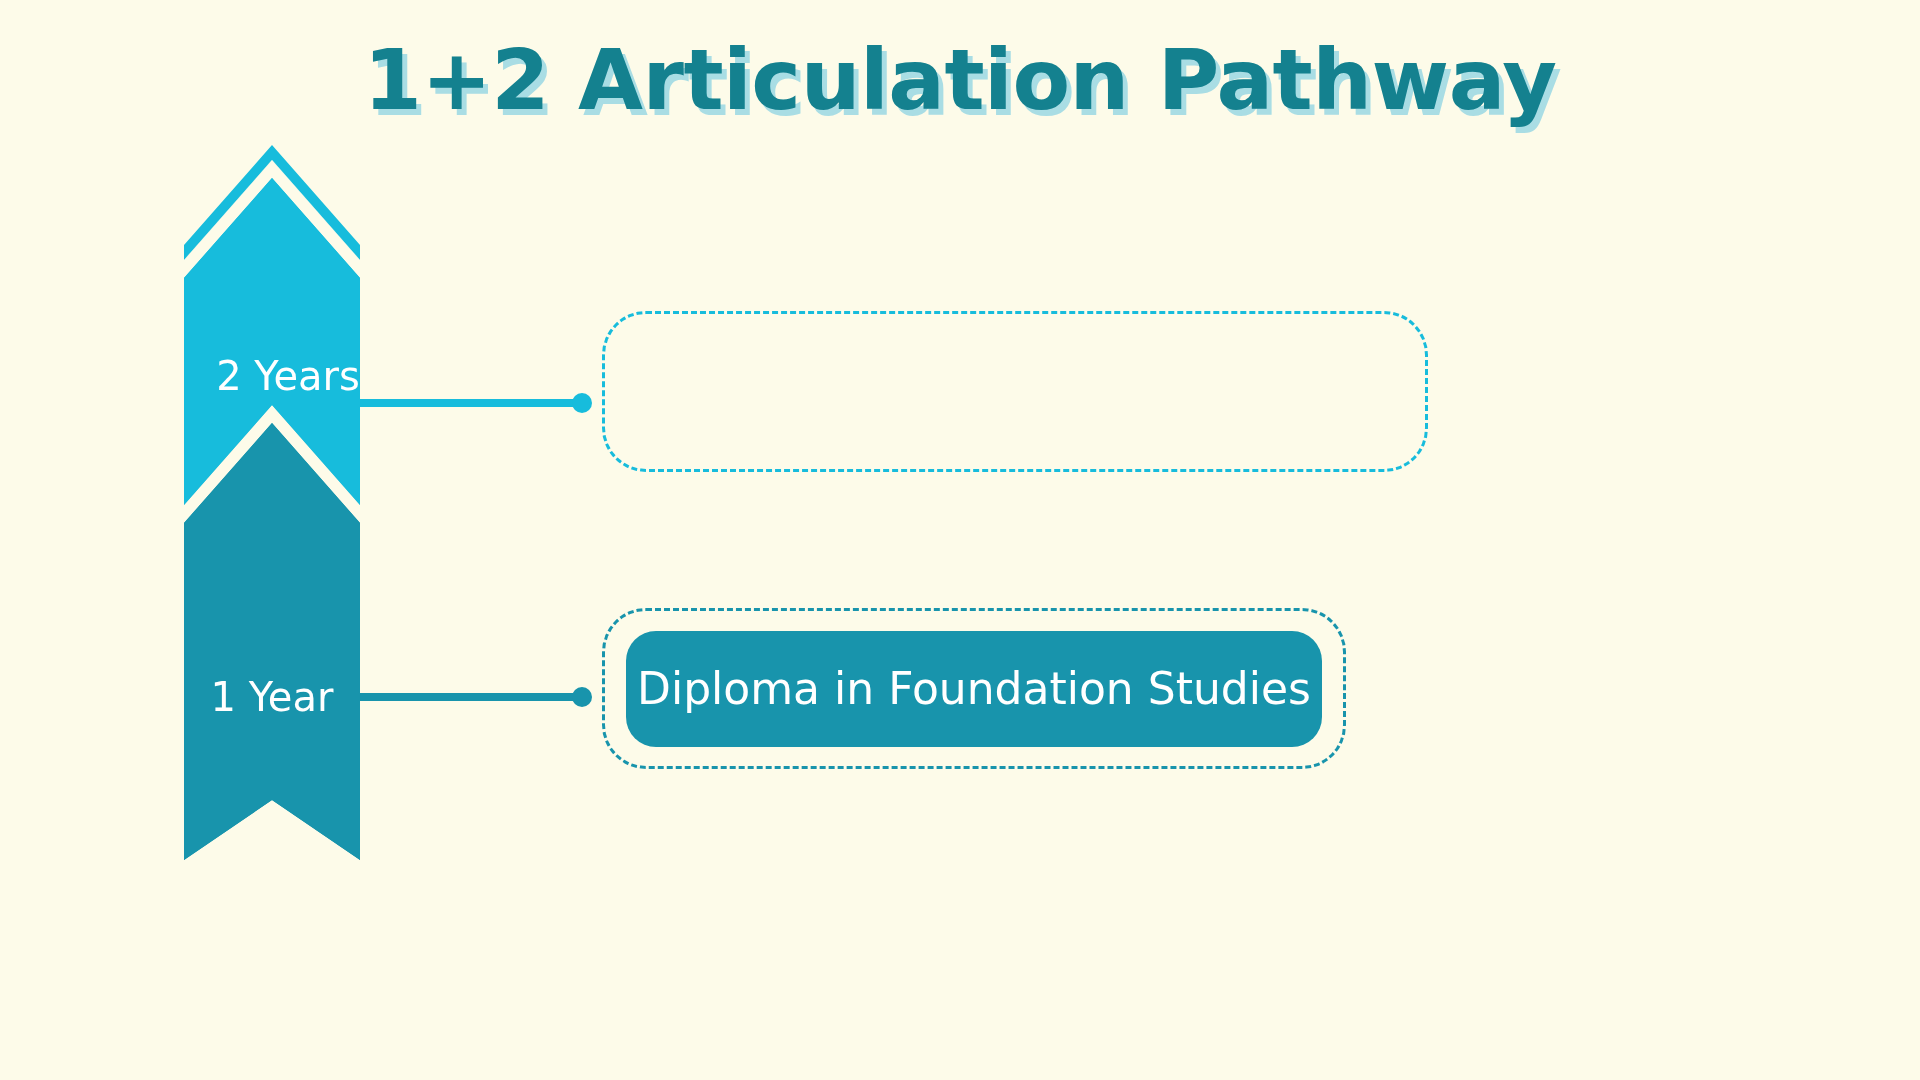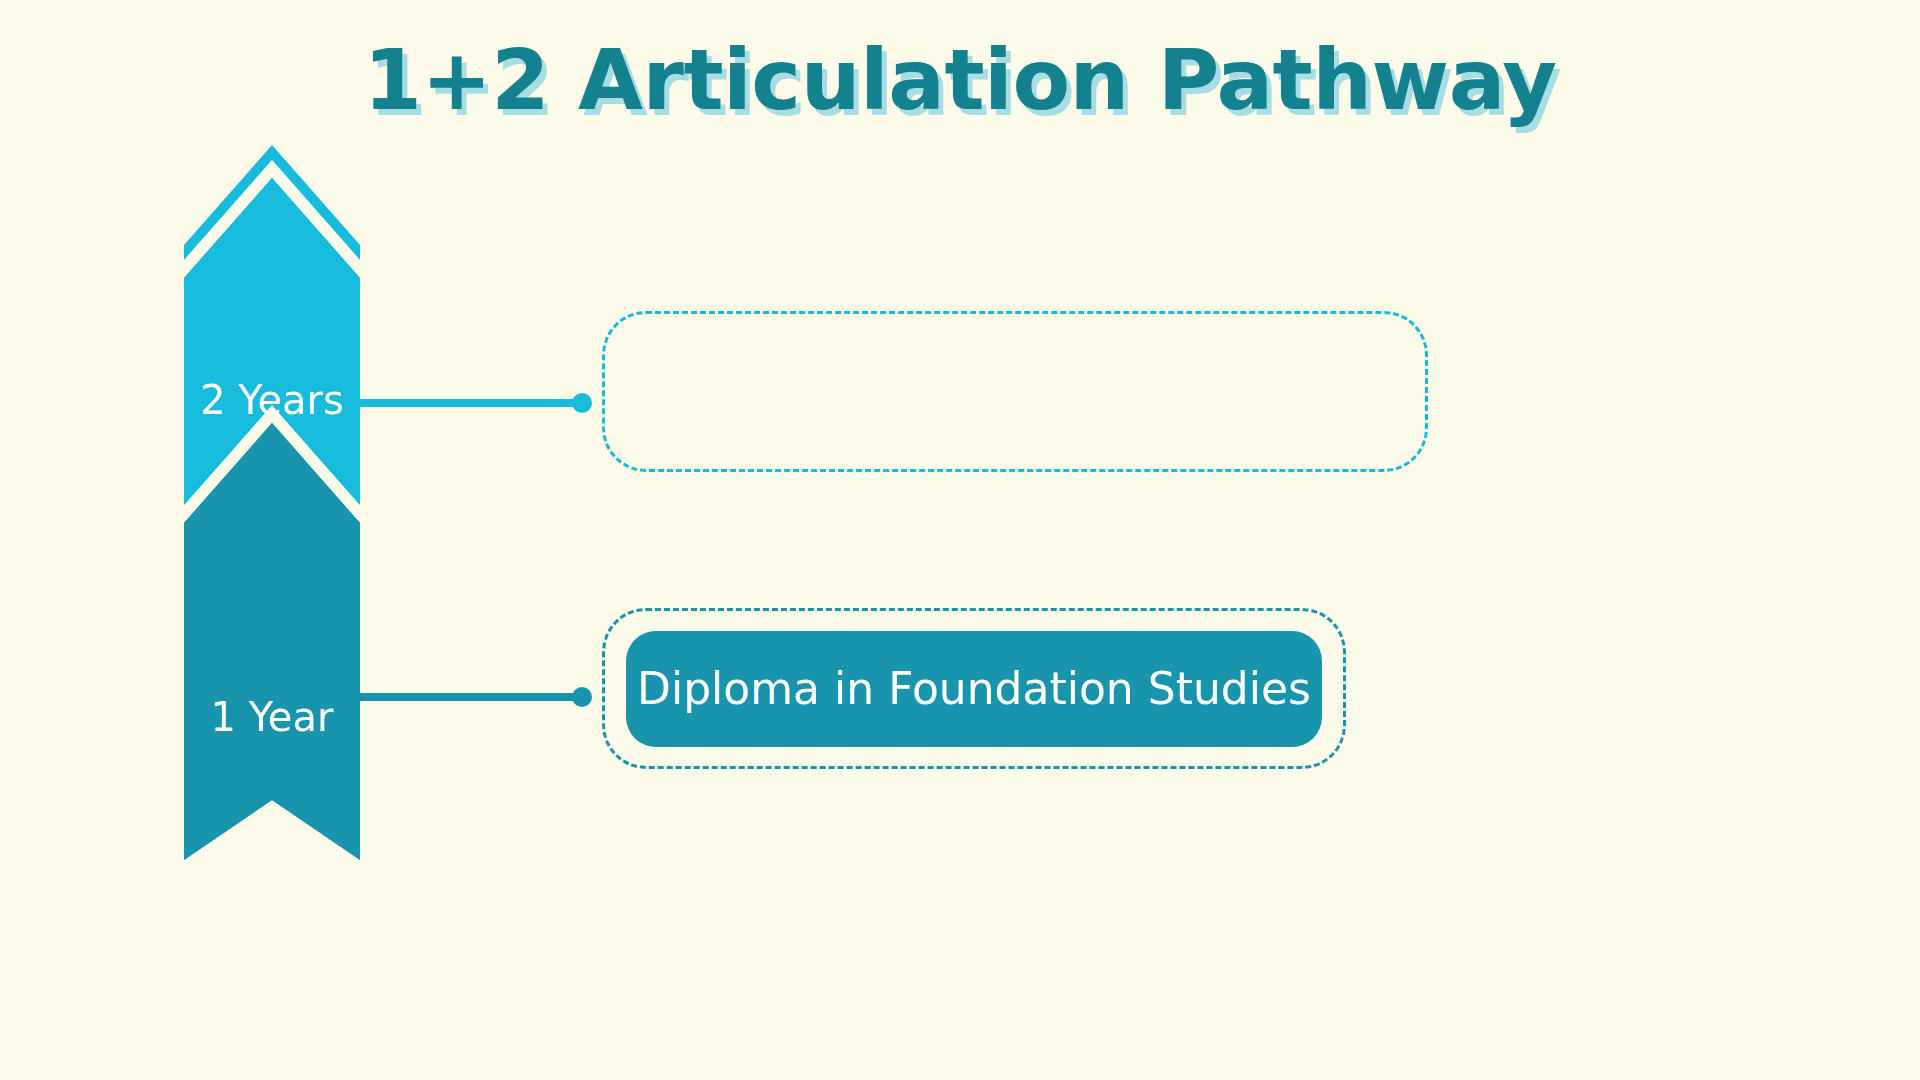--- a/index.html
+++ b/index.html
@@ -60,22 +60,22 @@
     color: #FFFFFF;
     font-family: "DejaVu Sans", sans-serif;
     font-weight: 400;
     font-size: 40px;
     line-height: 1;
     white-space: nowrap;
     text-align: center;
     width: 176px;
     left: 184px;
   }
-  .stage-label.two-years { top: 380px; }
-  .stage-label.one-year  { top: 677px; margin-top: 20px; }
+  .stage-label.two-years { top: 356px; padding-left: 16px; }
+  .stage-label.one-year  { top: 677px; }
 
   
   .connector {
     position: absolute;
     height: 8px;
   }
   .connector .line {
     position: absolute;
     left: 0;
     top: 0;

